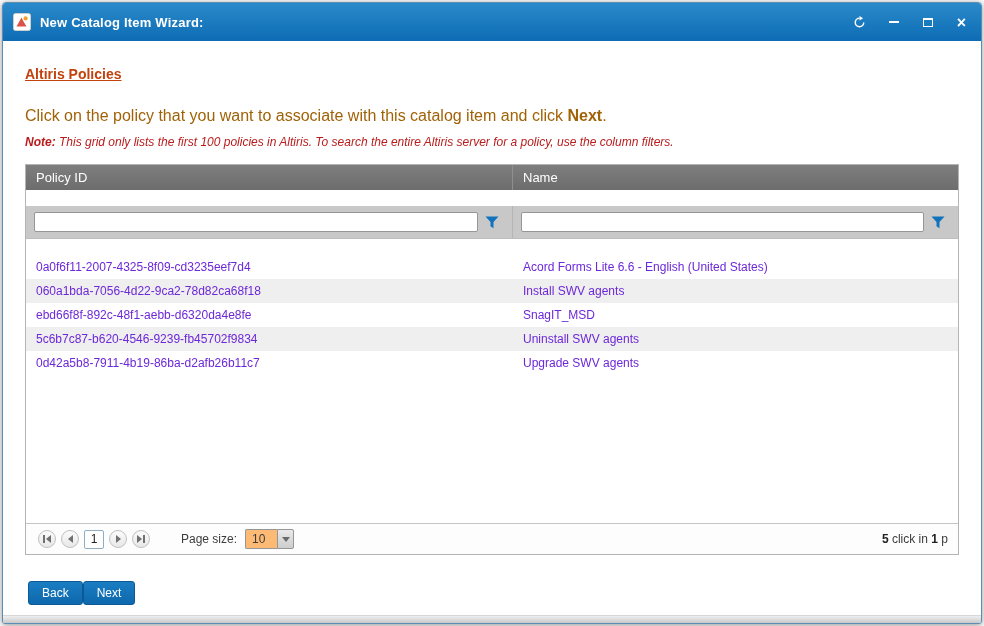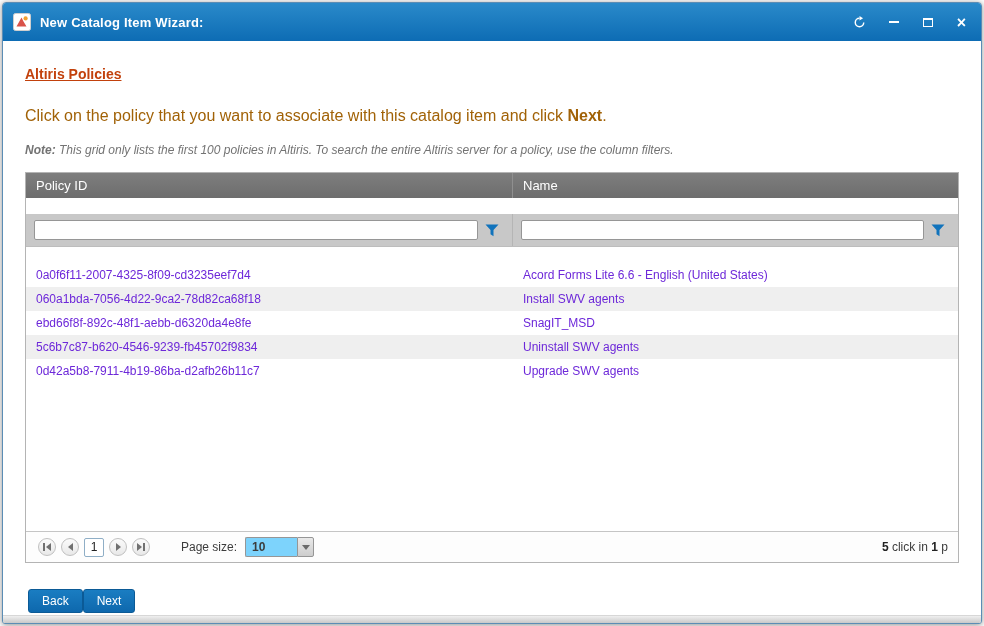--- a/index.html
+++ b/index.html
@@ -36,21 +36,21 @@
     display: inline-flex; align-items: center; justify-content: center;
     cursor: pointer; color: #fff;
   }
   .min-shape { width: 10px; height: 2px; background: #fff; display: inline-block; }
   .max-shape { width: 10px; height: 9px; border: 1px solid #fff; border-top: 2px solid #fff; display: inline-block; }
   .close-glyph { font-size: 16px; font-weight: bold; line-height: 15px; }
   
   .content { padding: 14px 22px 0; height: 581px; }
   .page-title { color: #c2410c; font-size: 14px; font-weight: bold; margin: 8px 0 0; line-height: 22px; text-decoration: underline; }
   .instruction { margin-top: 22px; font-size: 16px; color: #a16207; }
-  .note { margin-top: 18px; font-size: 12px; font-style: italic; color: #737373; }
+  .note { margin-top: 10px; font-size: 12px; font-style: italic; color: #b91c1c; }
   .note b { font-style: italic; }
   
   .grid {
     margin-top: 15px;
     border: 1px solid #b4b4b4;
     height: 391px;
     display: flex; flex-direction: column;
     background: #fff;
     gap: 16px;
   }
@@ -102,23 +102,23 @@
   .page-box {
     width: 20px; height: 19px;
     border: 1px solid #8faec6; border-radius: 2px;
     background: #fff;
     display: inline-flex; align-items: center; justify-content: center;
     font-size: 12px; color: #222; margin-right: 5px; cursor: text;
   }
   .page-size-label { margin: 0 8px 0 26px; }
   .combo { display: inline-flex; align-items: stretch; height: 20px; cursor: pointer; }
   .combo-value {
-    width: 52px; border: 1px solid #969696; border-right: none;
-    background: #7dd3fc; display: inline-flex; align-items: center; padding-left: 6px;
-    font-size: 12px; border-radius: 2px 0 0 2px; font-weight: bold;
+    width: 32px; border: 1px solid #969696; border-right: none;
+    background: #fdba74; display: inline-flex; align-items: center; padding-left: 6px;
+    font-size: 12px; border-radius: 2px 0 0 2px;
   }
   .combo-arrow {
     width: 17px; border: 1px solid #969696;
     background: linear-gradient(#e9e9e9, #cdcdcd);
     display: inline-flex; align-items: center; justify-content: center;
     border-radius: 0 2px 2px 0;
   }
   .tri-d { width: 0; height: 0; border-left: 4px solid transparent; border-right: 4px solid transparent; border-top: 5px solid #6a6a6a; }
   .items-info { margin-left: auto; white-space: nowrap; overflow: hidden; color: #3c3c3c; }
   .items-info b { color: #222; }

